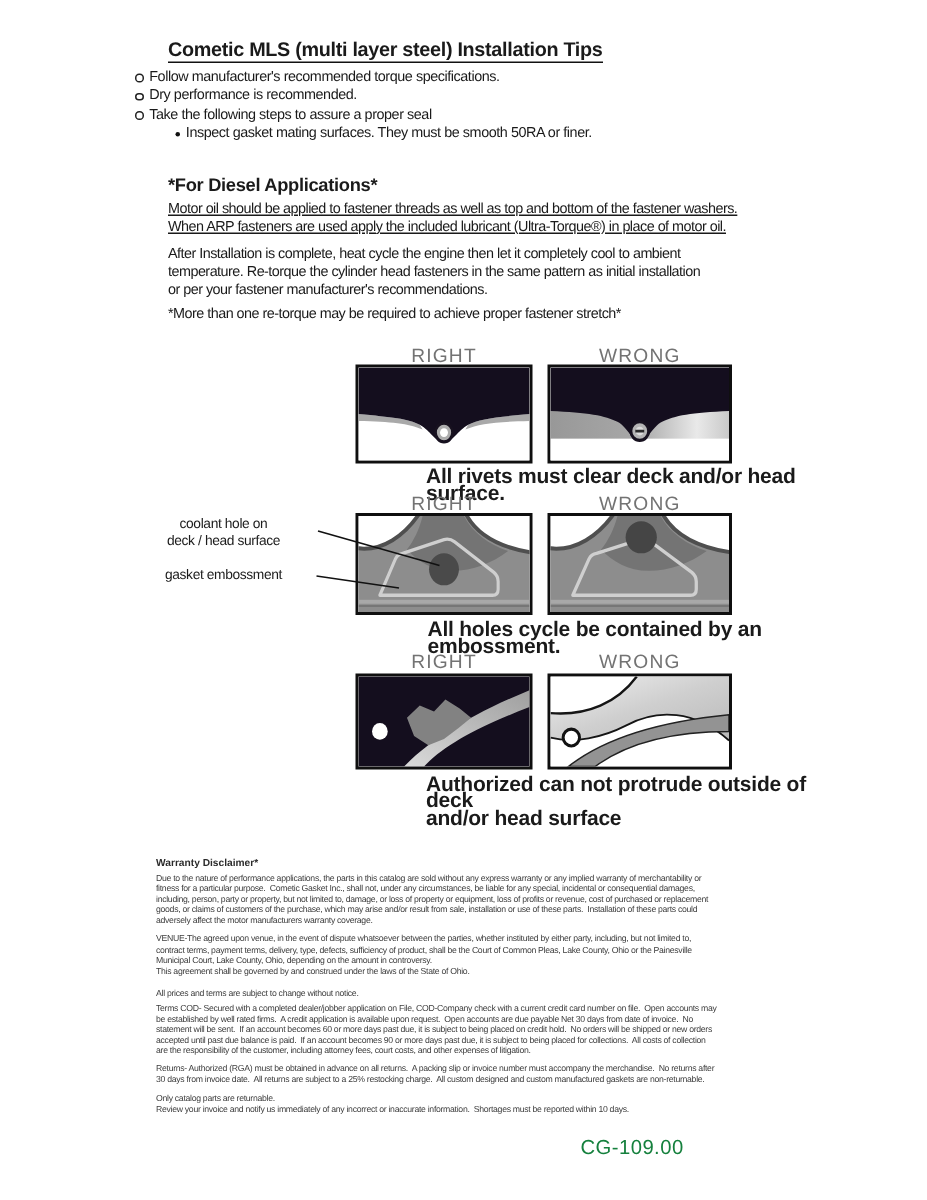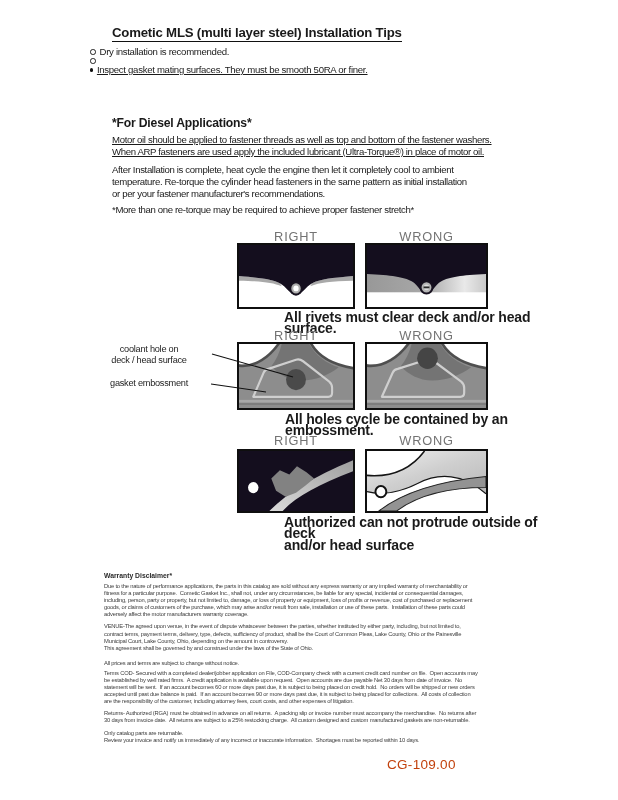--- a/index.html
+++ b/index.html
@@ -4,21 +4,21 @@
 <style>
   html,body{margin:0;padding:0;background:#ffffff;}
   .page{position:relative;width:564px;height:800px;background:#fff;overflow:hidden;
         font-family:"Liberation Sans", sans-serif;color:#1a1a1a;}
 
   .title{position:absolute;left:112px;top:25px;font-size:13.2px;font-weight:bold;
          letter-spacing:-0.2px;border-bottom:1.6px solid #111;padding-bottom:1px;white-space:nowrap;}
 
   .bullets{position:absolute;left:90px;top:46px;font-size:9.6px;letter-spacing:-0.3px;line-height:12.4px;}
   .brow{display:flex;align-items:center;white-space:nowrap;}
-  .brow.sub{text-decoration:underline;}
+  .brow.sub{margin-left:27px;}
   .ob{flex:none;width:3.5px;height:3.5px;border:1px solid #222;border-radius:50%;margin-right:4px;}
   .fb{flex:none;width:3.4px;height:3.4px;background:#111;border-radius:50%;margin-right:3.5px;}
 
   .dheading{position:absolute;left:112px;top:116px;font-size:12.2px;font-weight:bold;letter-spacing:-0.2px;text-align:right;}
   .para{position:absolute;left:112px;font-size:9.6px;letter-spacing:-0.35px;line-height:11.8px;white-space:pre-wrap;}
   .p1{top:134px;text-decoration:underline;} .p2{top:164px;} .p3{top:204px;}
 
   .flabel{position:absolute;text-align:center;font-size:12.8px;font-weight:500;letter-spacing:0.8px;color:#737373;}
   .panel{position:absolute;border:2.5px solid #0f0f0f;background:#fff;box-sizing:border-box;}
   .panel svg{display:block;width:100%;height:100%;}
@@ -28,36 +28,41 @@
              letter-spacing:-0.25px;line-height:10.6px;white-space:pre-wrap;color:#1c1c1c;}
   .lbl-coolant{top:344px;} .lbl-emboss{top:378px;}
   .leads{position:absolute;left:205px;top:348px;width:100px;height:50px;pointer-events:none;z-index:5;}
 
   .warranty{position:absolute;left:104px;top:572px;width:440px;color:#3d3d3d;}
   .wheading{font-size:6.8px;font-weight:bold;color:#2b2b2b;margin:0 0 4px 0;}
   .wp{font-size:5.8px;letter-spacing:-0.2px;line-height:7.1px;white-space:pre-wrap;margin:0;}
   .wp1{margin-bottom:5px;} .wp2{margin-bottom:8px;} .wp3{margin-bottom:3px;}
   .wp4{margin-bottom:4.5px;} .wp5{margin-bottom:5.8px;}
 
-  .page-code{position:absolute;left:387px;top:757px;font-size:13.5px;letter-spacing:0.3px;color:#c2410c;}
+  .page-code{position:absolute;left:387px;top:757px;font-size:13.5px;letter-spacing:0.3px;color:#15803d;}
 </style>
 </head>
 <body>
 
 <div class="page">
 
   <div class="title">Cometic MLS (multi layer steel) Installation Tips</div>
 
   <div class="bullets">
     <div class="brow">
       <span class="ob"></span>
-      <span>Dry installation is recommended.</span>
+      <span>Follow manufacturer's recommended torque specifications.</span>
     </div>
     <div class="brow">
       <span class="ob"></span>
+      <span>Dry performance is recommended.</span>
+    </div>
+    <div class="brow">
+      <span class="ob"></span>
+      <span>Take the following steps to assure a proper seal</span>
     </div>
     <div class="brow sub">
       <span class="fb"></span>
       <span>Inspect gasket mating surfaces.  They must be smooth 50RA or finer.</span>
     </div>
   </div>
 
   <div class="dheading">*For Diesel Applications*</div>
   <div class="para p1">Motor oil should be applied to fastener threads as well as top and bottom of the fastener washers.
 When ARP fasteners are used apply the included lubricant (Ultra-Torque®) in place of motor oil.</div>

